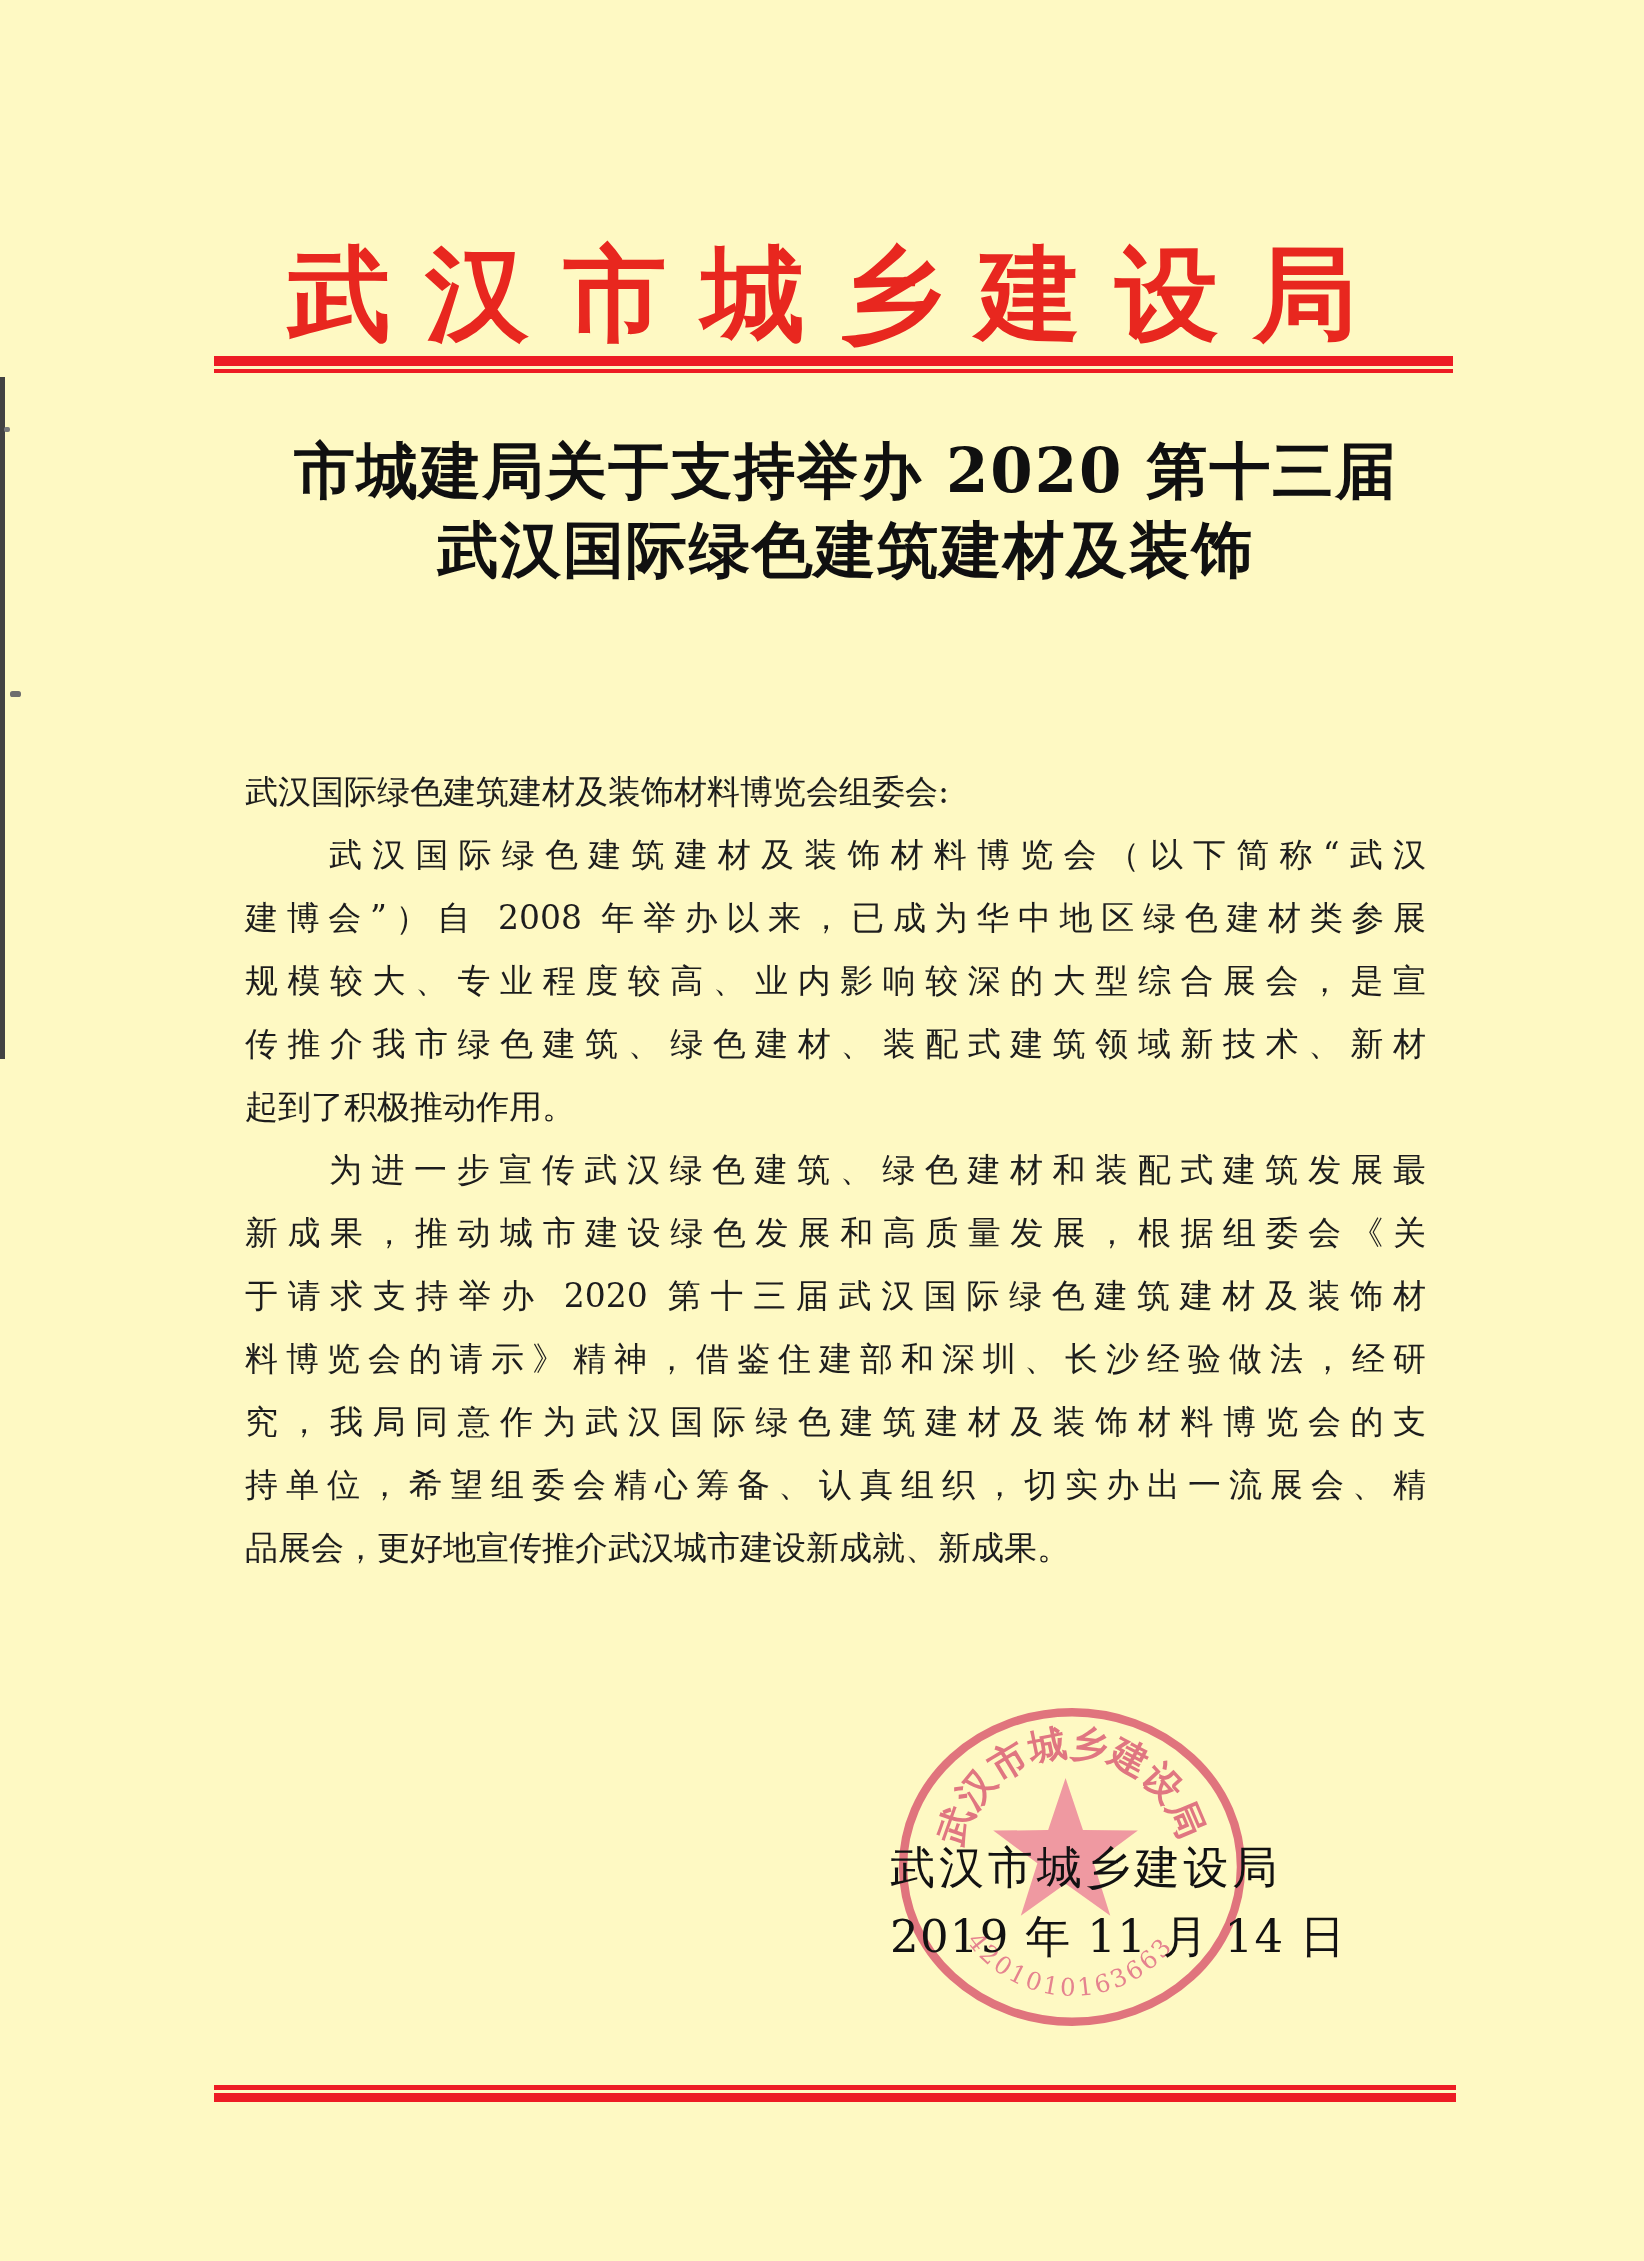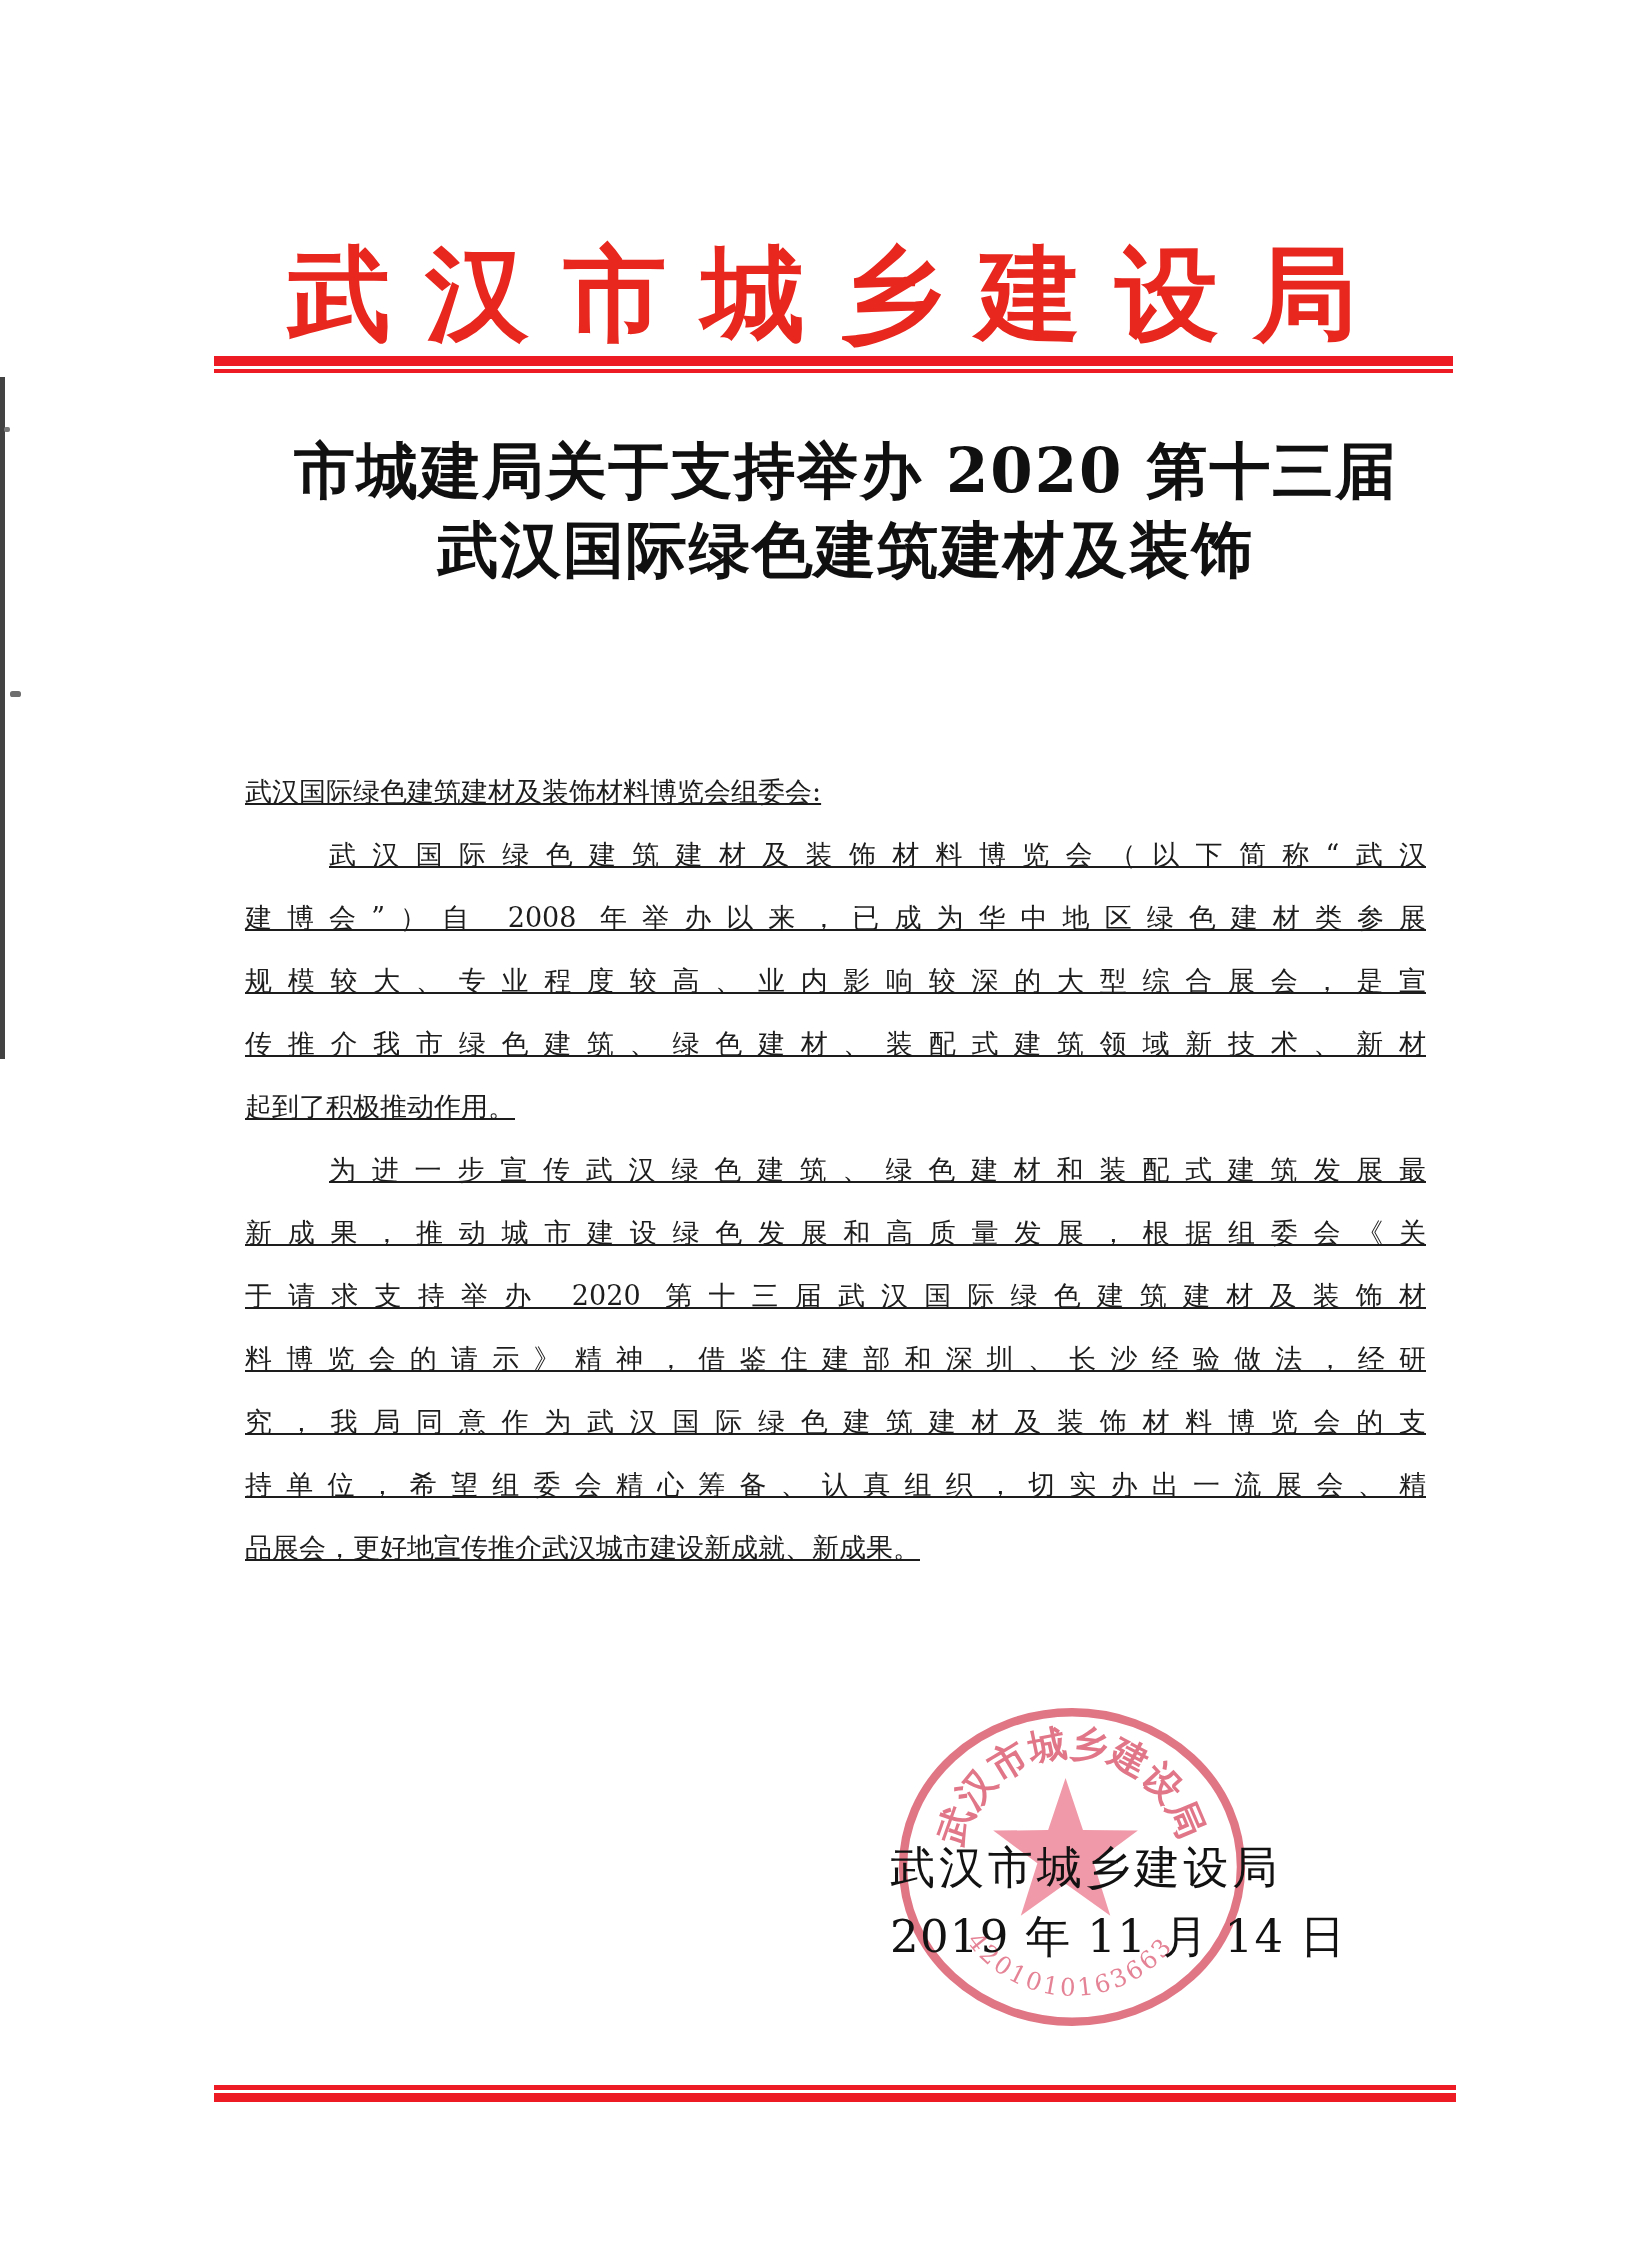--- a/index.html
+++ b/index.html
@@ -1,20 +1,20 @@
 <!DOCTYPE html>
 <html style="font-size:10.3px"><head>
 <meta charset="utf-8">
 <style>
   html,body{margin:0;padding:0;background:#e9e9e9;}
   #page{
     position:relative;
     width:1644px;height:2261px;
     margin:0 auto;
-    background:#ffffff;
+    background:#fef9c3;
     overflow:hidden;
     font-family:"DejaVu Serif","Liberation Serif",serif;
     color:#1c1c1c;
   }
   
   .edge-strip{position:absolute;left:0;top:377px;width:4.5px;height:682px;background:#424242;}
   .edge-dash{position:absolute;left:9.7px;top:691px;width:11.6px;height:6.4px;background:#6e6e6e;border-radius:2.6px;}
   .edge-dot{position:absolute;left:3.9px;top:427px;width:6.4px;height:4.5px;background:#7a7a7a;border-radius:1.9px;}
 
   
@@ -43,24 +43,23 @@
     white-space:nowrap;
   }
 
   
   .body-block{
     position:absolute;left:245px;top:760px;width:1181px;
     z-index:2;
   }
   .bline{
     height:63px;line-height:63px;
-    font-size:27px;
+    font-size:33px;
     color:#1d1d1d;
     white-space:nowrap;
-    text-decoration:underline;
   }
   .bline.just{
     white-space:normal;
     text-align:justify;
     text-align-last:justify;
     text-justify:inter-character;
   }
   .bline.indent{text-indent:84px;}
 
   

